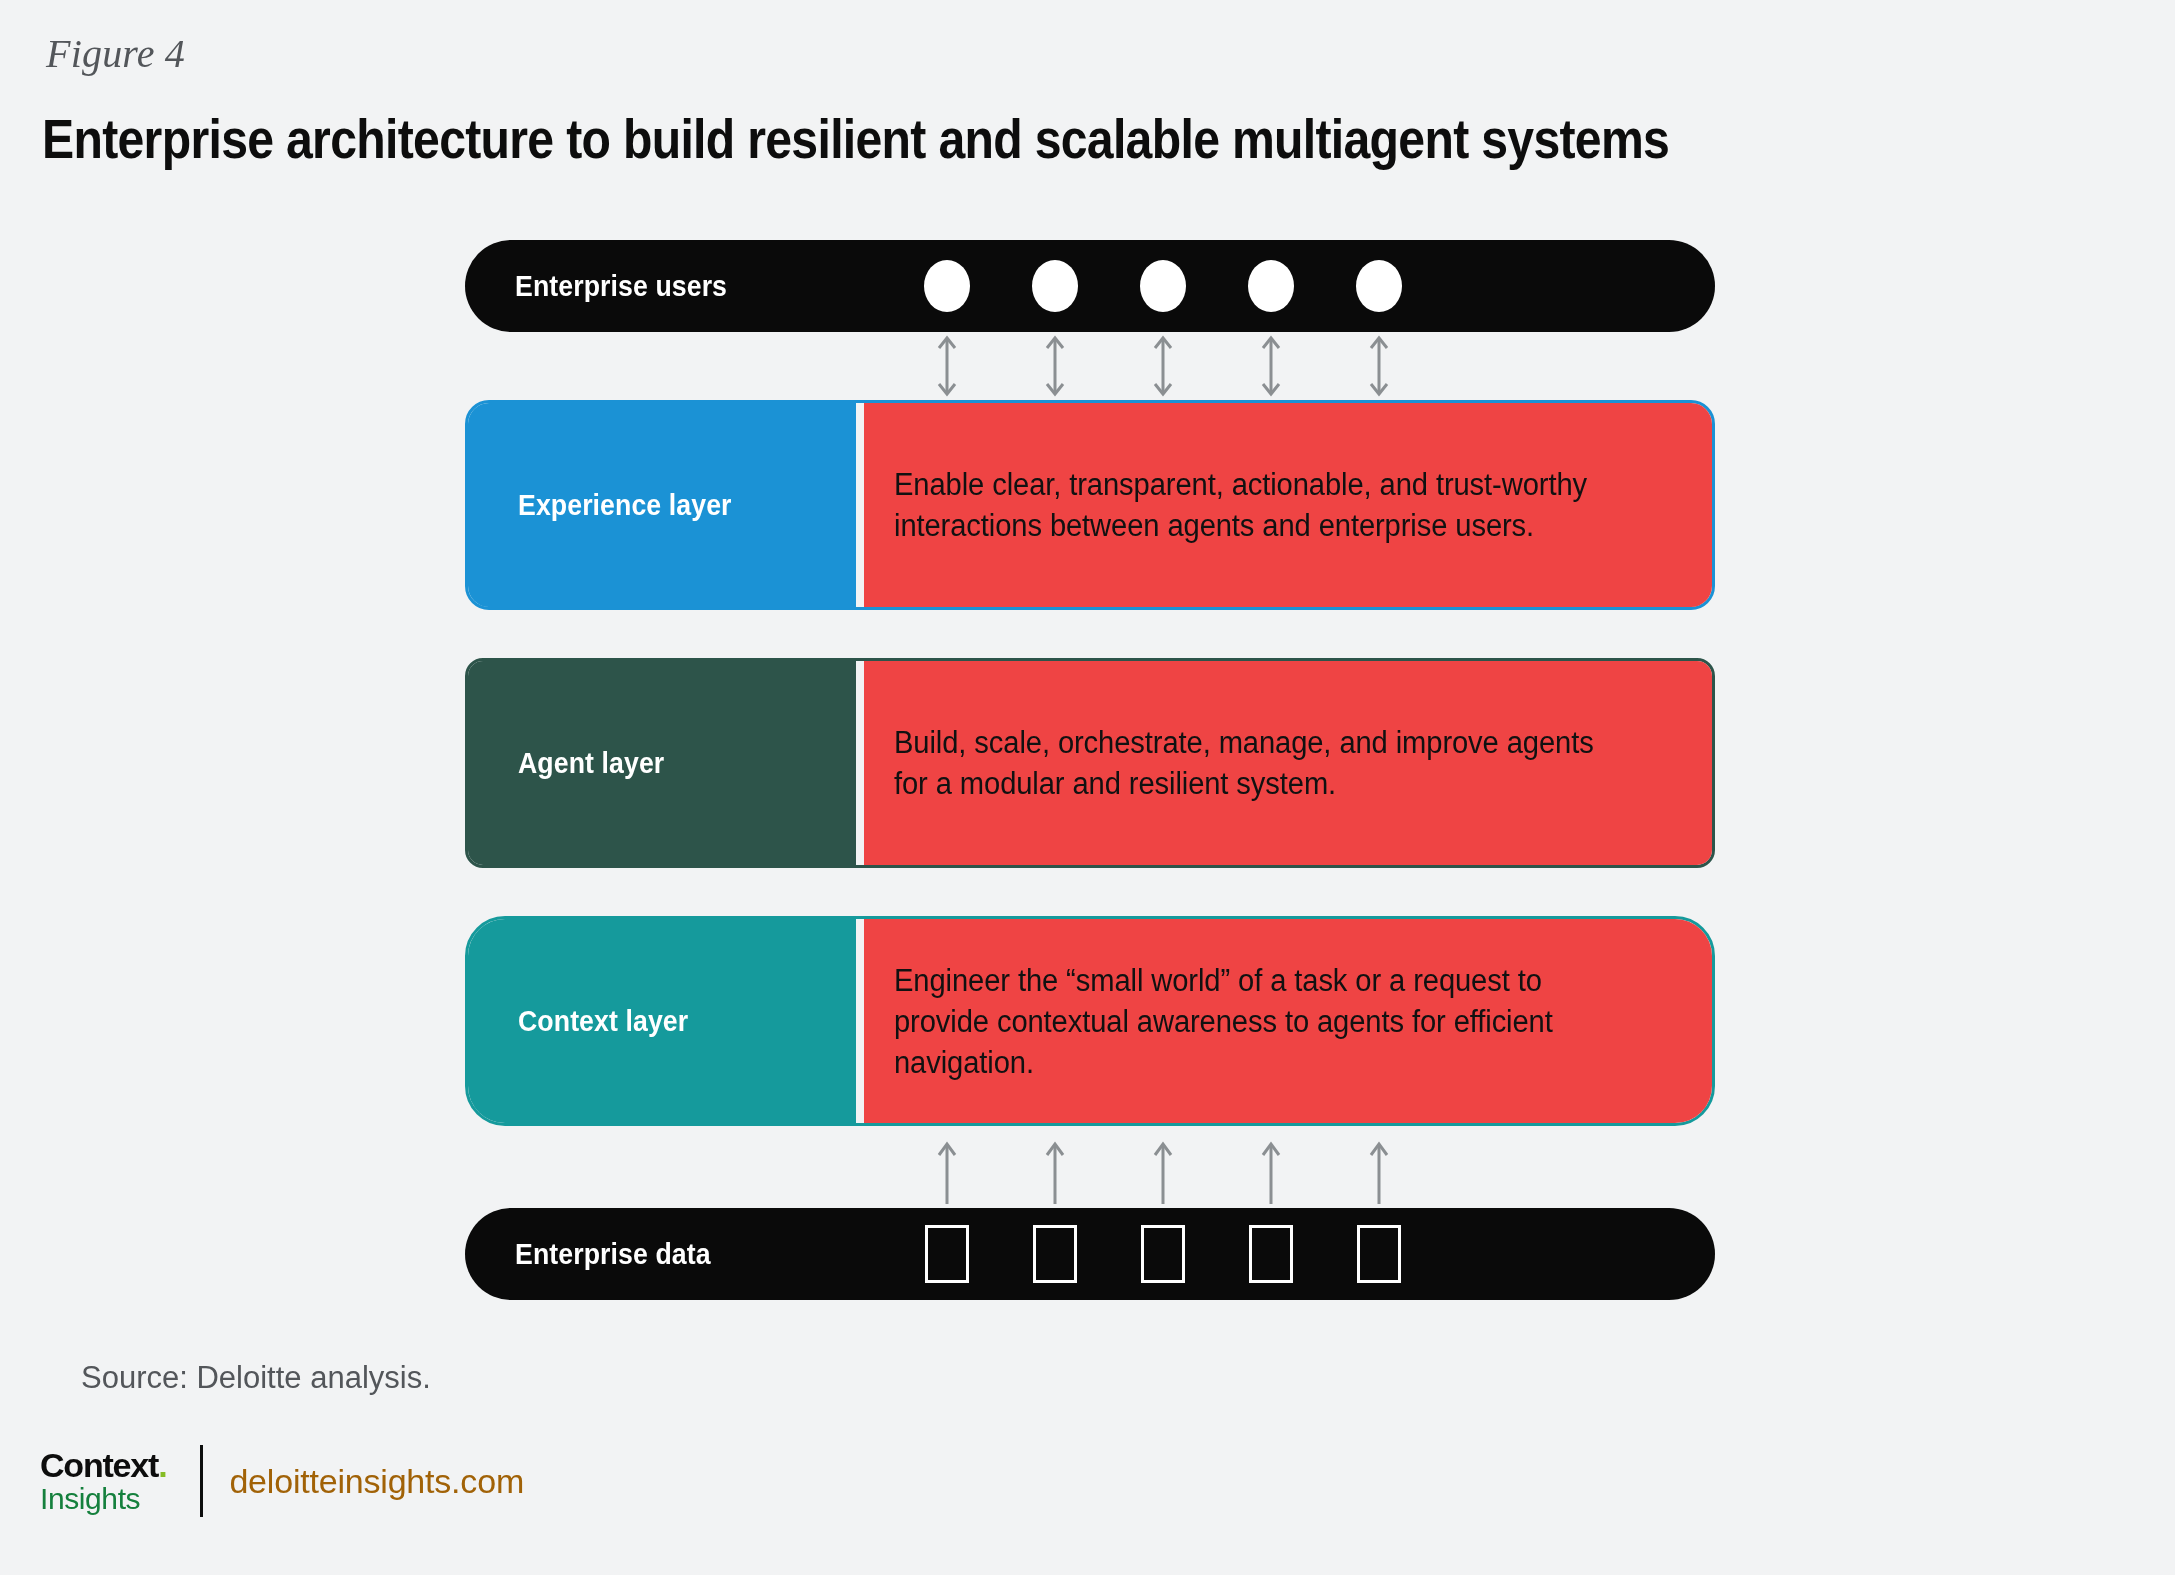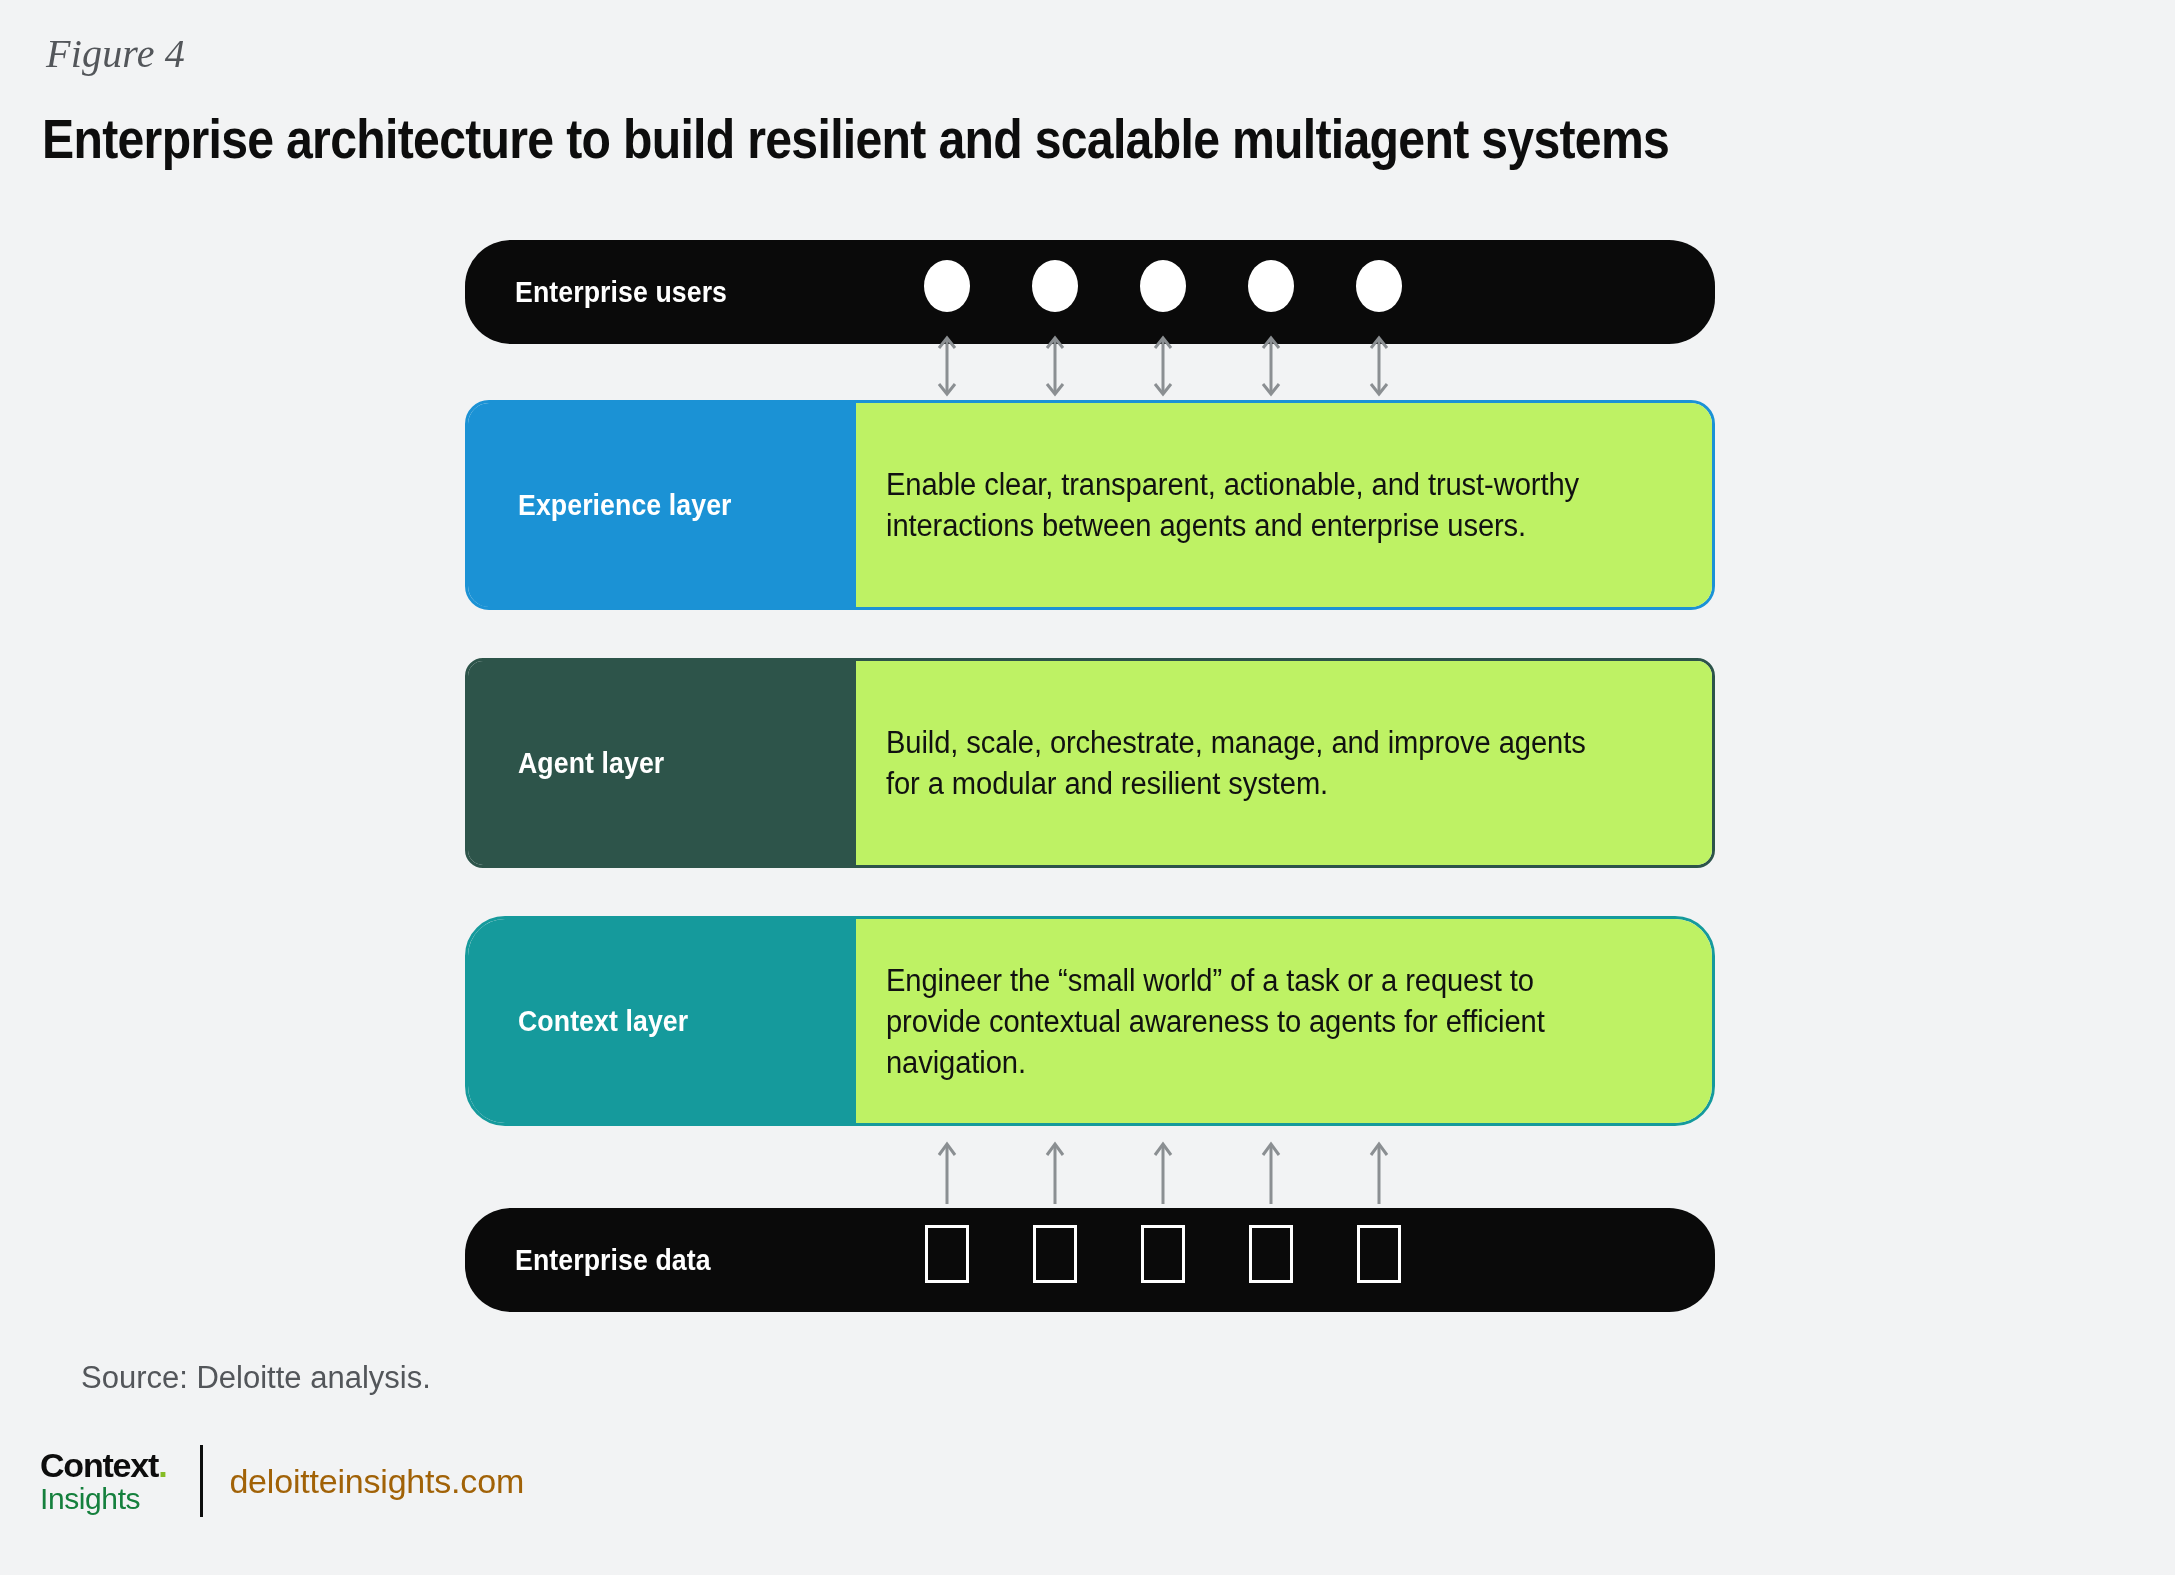--- a/index.html
+++ b/index.html
@@ -55,21 +55,21 @@
     top: 240px;
     width: 1250px;
     height: 1060px;
   }
 
   
   .endbar {
     position: absolute;
     left: 0;
     width: 1250px;
-    height: 104px;
+    height: 92px;
     background: #0a0a0a;
     border-radius: 46px;
     display: flex;
     align-items: center;
   }
   .endbar.top { top: 0; }
   .endbar.bottom { top: 968px; }
 
   .endbar-label {
     position: absolute;
@@ -155,26 +155,27 @@
     font-weight: bold;
     font-size: 29px;
     color: #ffffff;
     letter-spacing: 0.1px;
     transform: scaleX(0.92);
     transform-origin: left center;
     white-space: nowrap;
   }
   .layer-right {
     flex: 1 1 auto;
-    background: #bef264;
+    background: #ef4444;
     display: flex;
     align-items: center;
     box-sizing: border-box;
     padding-left: 30px;
     padding-right: 46px;
+    margin-left: 8px;
   }
   .layer-desc {
     font-size: 31px;
     line-height: 41px;
     color: #111111;
     transform: scaleX(0.94);
     transform-origin: left center;
     letter-spacing: -0.1px;
   }
 

